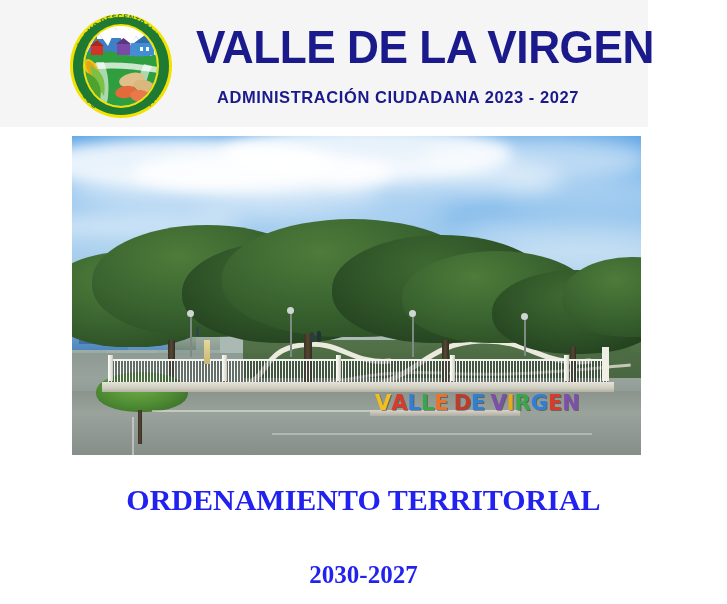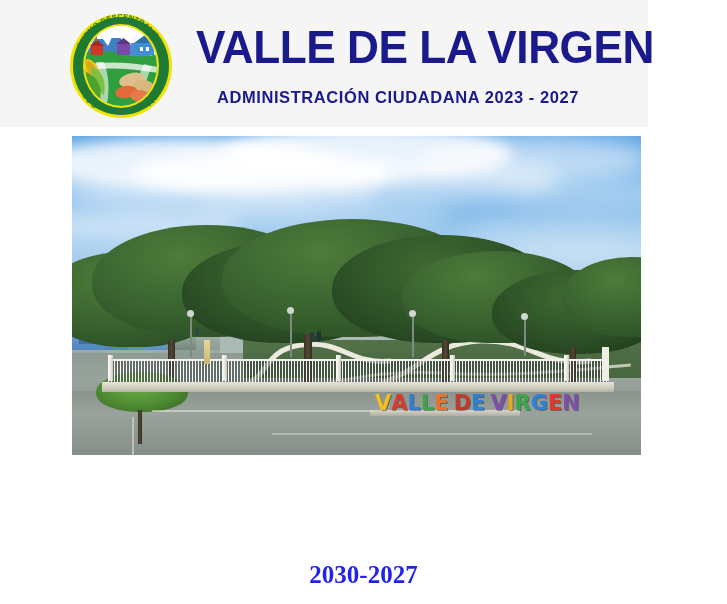--- a/index.html
+++ b/index.html
@@ -417,14 +417,15 @@
       <span class="glyph" style="color: rgb(232, 169, 30);">I</span>
       <span class="glyph" style="color: rgb(58, 166, 74);">R</span>
       <span class="glyph" style="color: rgb(47, 127, 214);">G</span>
       <span class="glyph" style="color: rgb(217, 59, 43);">E</span>
       <span class="glyph" style="color: rgb(125, 79, 168);">N</span>
     </div>
 
 </div>
 
 <div id="doc-title">
+  <div>ORDENAMIENTO TERRITORIAL</div>
 </div>
 <div id="doc-years">2030-2027</div>
 
 </body></html>

